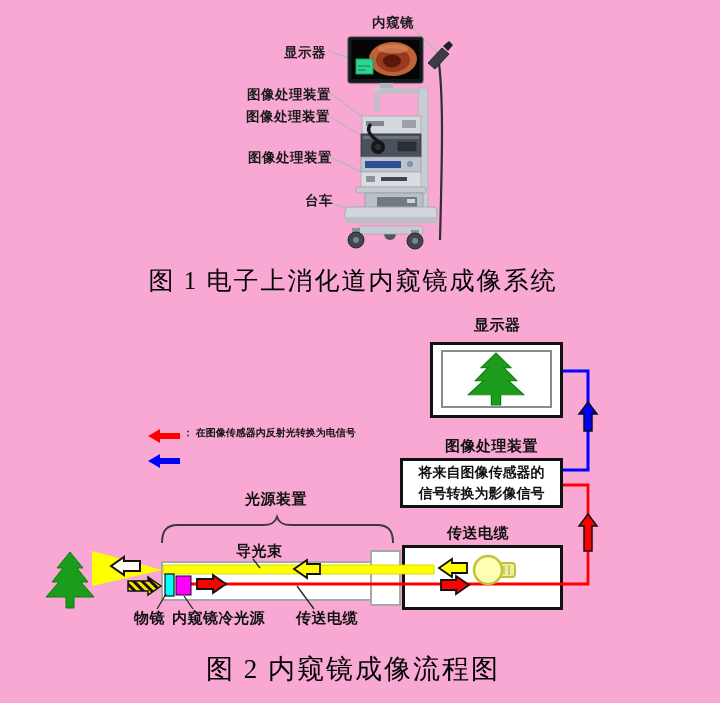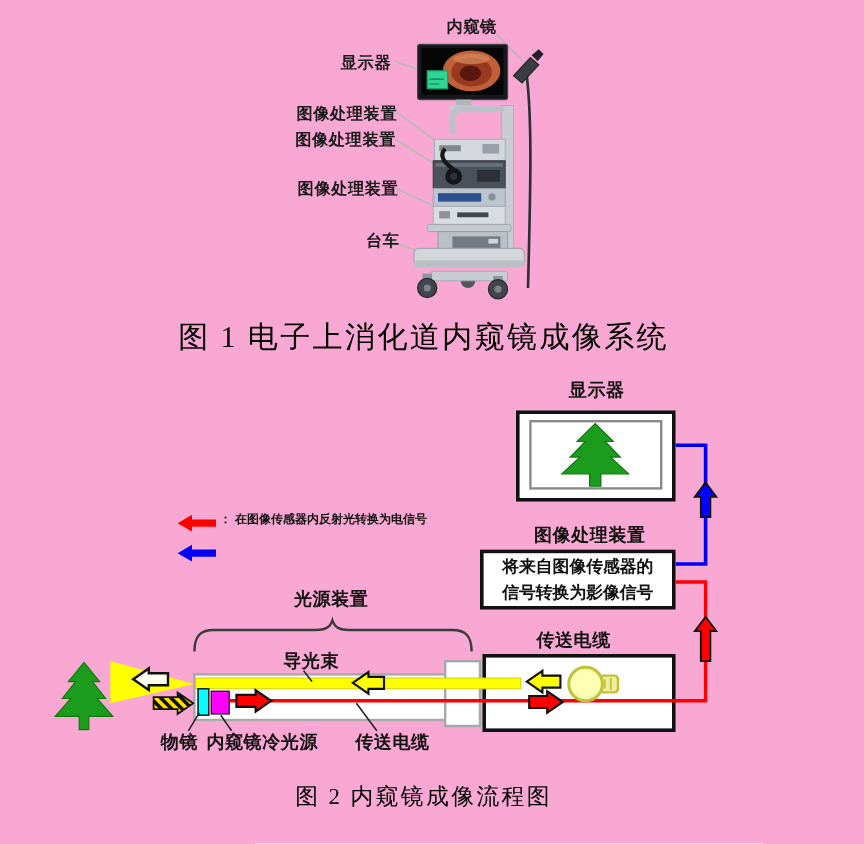--- a/index.html
+++ b/index.html
@@ -10,21 +10,21 @@
   .f1label{position:absolute;font-size:13.5px;font-weight:bold;color:#1a1a1a;
            letter-spacing:0.5px;white-space:nowrap;z-index:3;}
   
   .f2label{position:absolute;font-size:15px;font-weight:bold;color:#111;
            letter-spacing:0.5px;white-space:nowrap;z-index:3;}
   .legendtext{position:absolute;font-size:10px;font-weight:bold;color:#111;
               white-space:nowrap;z-index:3;}
   .caption{position:absolute;left:0;width:706px;text-align:center;color:#000;
            font-family:"Liberation Serif",serif;z-index:3;}
   .cap1{top:264px;font-size:25px;letter-spacing:2px;}
-  .cap2{top:651px;font-size:19px;letter-spacing:2px;}
+  .cap2{top:651px;font-size:27px;letter-spacing:2px;}
   
   .box{position:absolute;background:#fff;border:3px solid #111;box-sizing:border-box;z-index:1;}
   .monitor-screen{position:absolute;background:#fff;border:2px solid #8a8a8a;box-sizing:border-box;z-index:1;}
   .procbox{position:absolute;left:400px;top:458px;width:163px;height:50px;background:#fff;
            border:3px solid #111;box-sizing:border-box;z-index:1;text-align:center;
            font-size:14px;font-weight:bold;color:#111;line-height:21px;padding-top:1px;}
   #fig1svg{left:240px;top:8px;z-index:2;}
   #fig2svg{left:0;top:330px;z-index:2;}
   .legendarrow{position:absolute;z-index:3;}
 </style>

